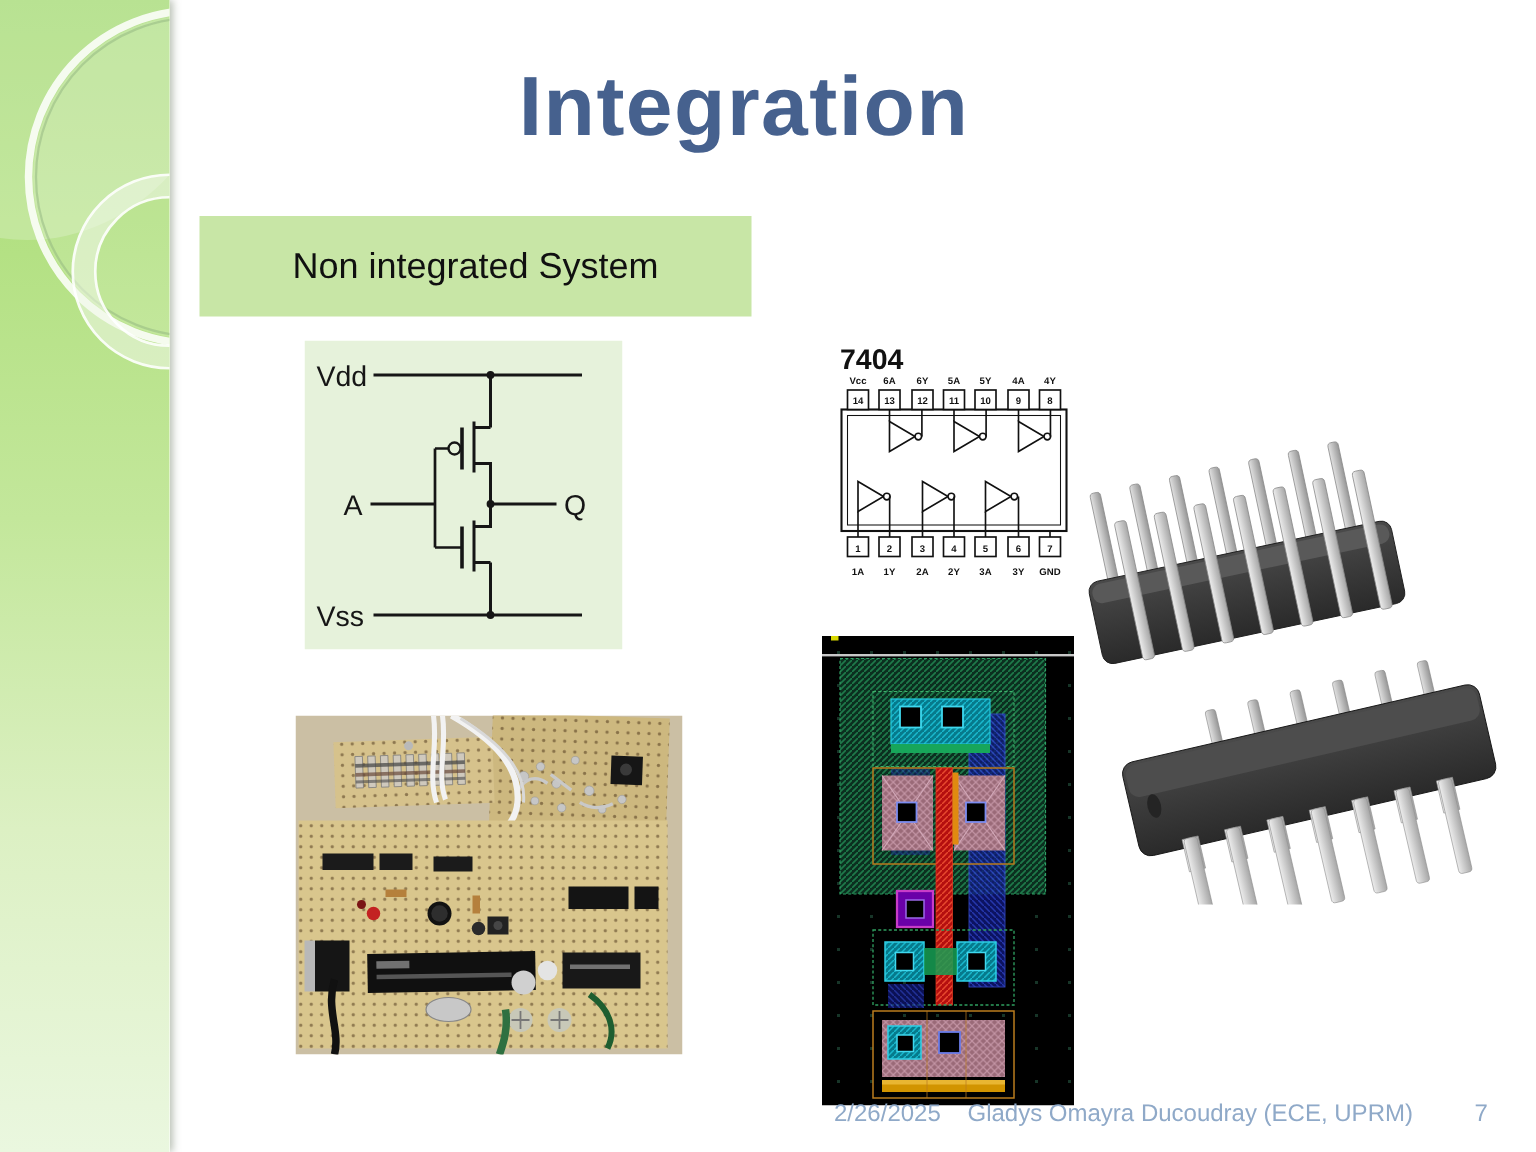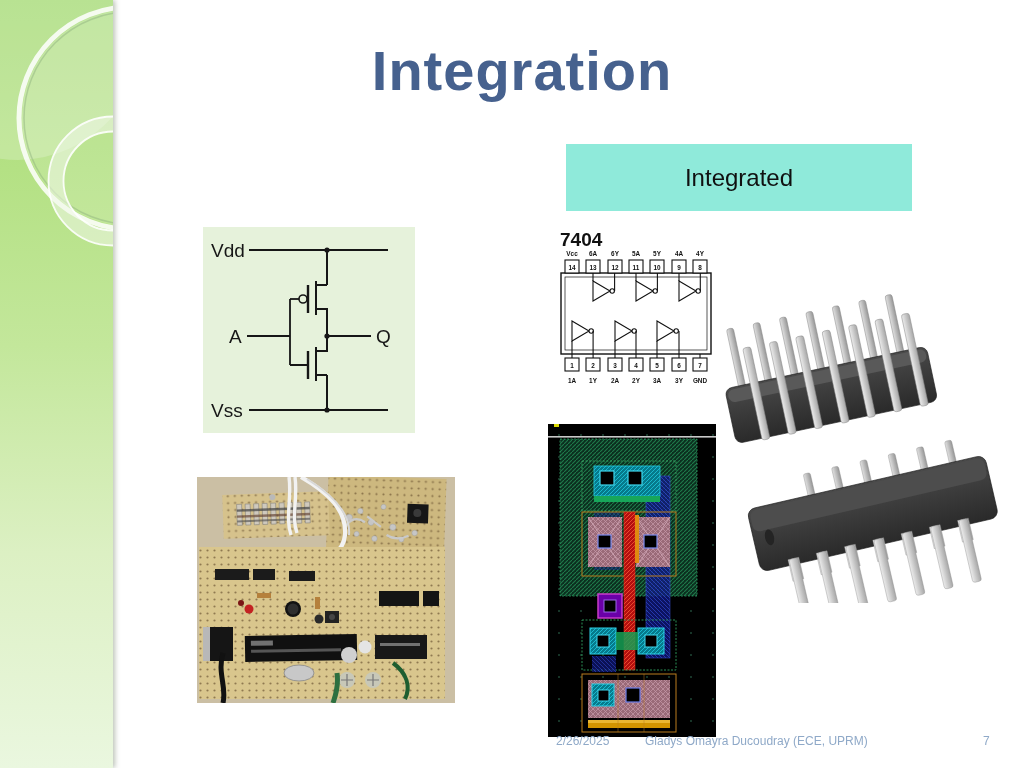--- a/index.html
+++ b/index.html
@@ -9,37 +9,37 @@
   }
   
   #sidebar{
     position:absolute;left:0;top:0;width:113px;height:768px;overflow:hidden;
     background:linear-gradient(180deg,#a5da74 0%,#b4e184 22%,#c3e79b 45%,#dcf0c3 72%,#eaf7df 100%);
     box-shadow:2px 0 5px rgba(60,80,50,.35);
   }
   #sidebar svg{position:absolute;left:0;top:0;}
   
   #title{
-    position:absolute;left:122px;top:38px;width:800px;text-align:center;
+    position:absolute;left:96px;top:38px;width:800px;text-align:center;
     font-size:56px;font-weight:700;letter-spacing:1px;color:#46618E;
   }
   
   .cat-box{position:absolute;top:144px;height:67px;display:flex;align-items:center;justify-content:center;
     font-size:24px;color:#101010;}
   #box-left{left:133px;width:368px;background:#C8E6A6;}
   #box-right{left:566px;width:346px;background:#8FEADA;}
   
   .fig{position:absolute;}
   #fig-schematic{left:203px;top:227px;}
   #fig-pinout{left:556px;top:224px;}
   #fig-layout{left:548px;top:424px;}
   #fig-board{left:197px;top:477px;}
   #fig-chips{left:700px;top:288px;}
   
-  .footer-text{position:absolute;top:734px;font-size:12px;color:#8FA9C8;white-space:nowrap;}
+  .footer-text{position:absolute;top:734px;font-size:16px;color:#8FA9C8;white-space:nowrap;}
   #footer-date{left:556px;}
   #footer-author{left:645px;text-align:right;}
   #footer-page{left:983px;}
 </style>
 </head>
 <body>
 
 <div id="slide">
 
   <div id="sidebar">
@@ -49,22 +49,22 @@
       <circle cx="130" cy="118" r="111" fill="none" stroke="rgba(255,255,255,0.85)" stroke-width="5"></circle>
       <circle cx="130" cy="118" r="106" fill="none" stroke="rgba(140,175,125,0.45)" stroke-width="1.5"></circle>
       <circle cx="113" cy="181" r="57" fill="none" stroke="rgba(240,248,233,0.55)" stroke-width="14"></circle>
       <circle cx="113" cy="181" r="64.5" fill="none" stroke="rgba(255,255,255,0.9)" stroke-width="1.8"></circle>
       <circle cx="113" cy="181" r="49.5" fill="none" stroke="rgba(255,255,255,0.9)" stroke-width="1.8"></circle>
     </svg>
   </div>
 
   <div id="title">Integration</div>
 
-  <div class="cat-box" id="box-right">
-    <span>Integrated</span>
+  <div class="cat-box" id="box-left">
+    <span>Non integrated System</span>
   </div>
 
   <svg class="fig" id="fig-schematic" width="212" height="206" viewBox="0 0 212 206">
     <rect x="0" y="0" width="212" height="206" fill="#E6F2DB"></rect>
     <g stroke="#161616" stroke-width="2" fill="none">
 
       <path d="M46 23 H185"></path>
       <path d="M46 183 H185"></path>
 
       <path d="M124 23 V58"></path>

